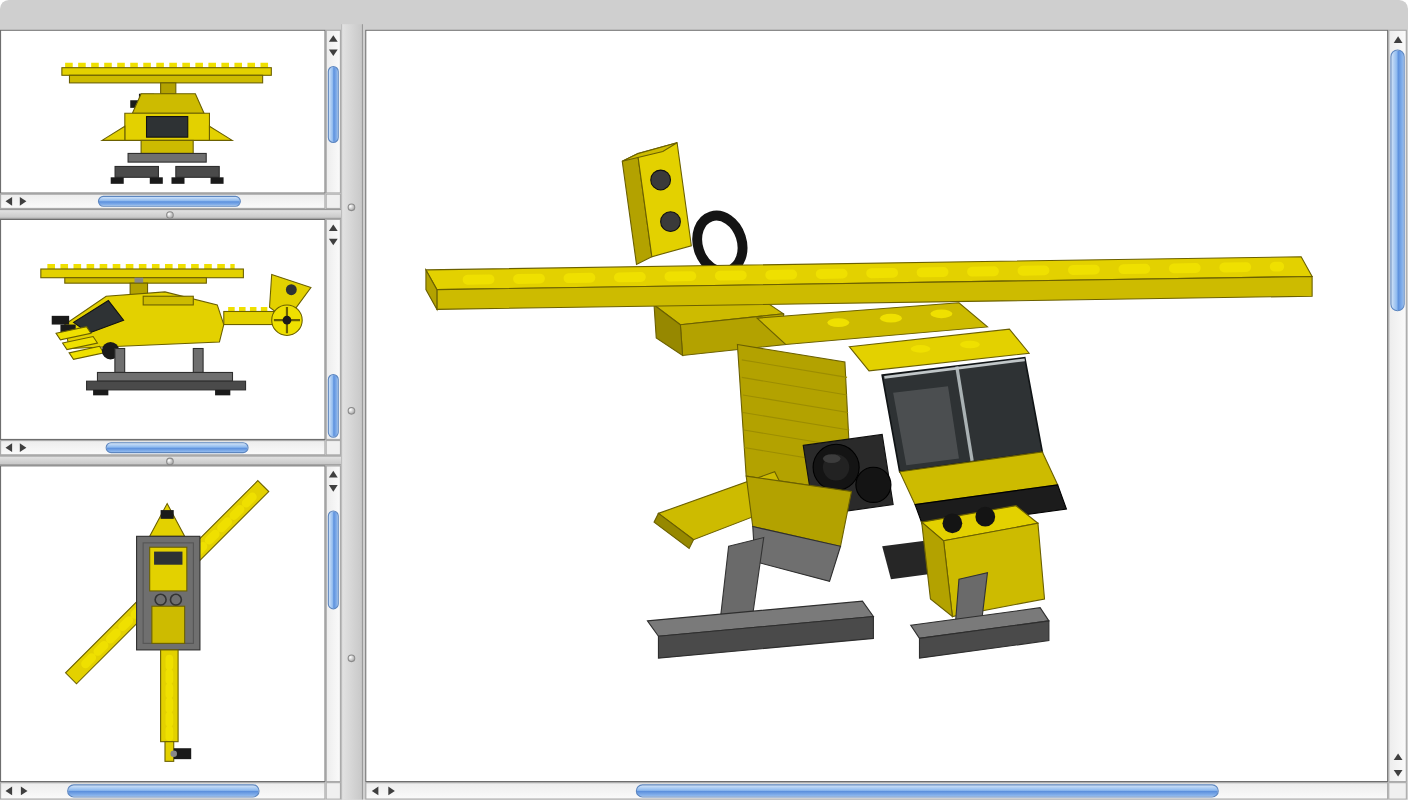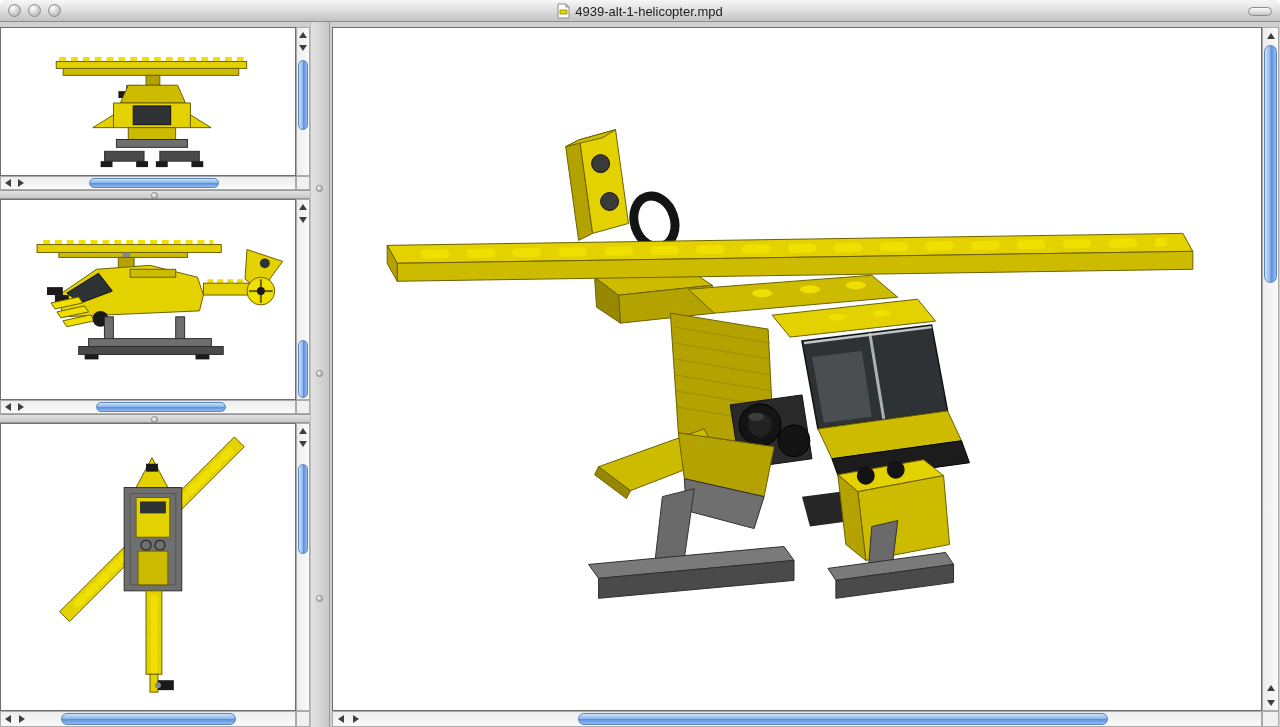--- a/index.html
+++ b/index.html
@@ -70,34 +70,20 @@
   .fyp{fill:var(--lego-yellow-deep);} .fg{fill:var(--lego-gray);} .fgd{fill:var(--lego-gray-dark);}
   .fk{fill:var(--lego-black);} .fglass{fill:var(--glass);}
   .sy{stroke:#6B6000;stroke-width:1;} .sg{stroke:#2E2E2E;stroke-width:1;}
   .sk2{stroke:#111111;stroke-width:1;}
 </style>
 </head>
 <body>
 
 <div id="window">
 
-  <div class="titlebar">
-    <div class="tl-btn tl-close"></div>
-    <div class="tl-btn tl-min"></div>
-    <div class="tl-btn tl-zoom"></div>
-    <div class="title-wrap">
-      <svg class="doc-icon" viewBox="0 0 13 16">
-        <path d="M1 1 h8 l3 3 v11 h-11 z" fill="#ffffff" stroke="#8c8c8c" stroke-width="1"></path>
-        <path d="M9 1 l3 3 h-3 z" fill="#dcdcdc" stroke="#8c8c8c" stroke-width="1"></path>
-        <rect x="3" y="7" width="7" height="4" fill="#E8D600" stroke="#8c8c00" stroke-width="0.8"></rect>
-      </svg>
-      <span class="title-text">4939-alt-1-helicopter.mpd</span>
-    </div>
-    <div class="toolbar-pill"></div>
-  </div>
 
   <div class="canvas" style="left:0;top:27px;width:296px;height:149px;">
     <svg width="294" height="147" viewBox="0 0 296 149">
       <g>
         <line x1="58" y1="32" x2="245" y2="32" stroke="#EFE000" stroke-width="5" stroke-dasharray="7 5"></line>
         <rect x="55" y="34" width="193" height="7" class="fy sy"></rect>
         <rect x="62" y="41" width="178" height="7" class="fym sy"></rect>
         <rect x="146" y="48" width="14" height="10" class="fyd sy"></rect>
       </g>
       <g>

